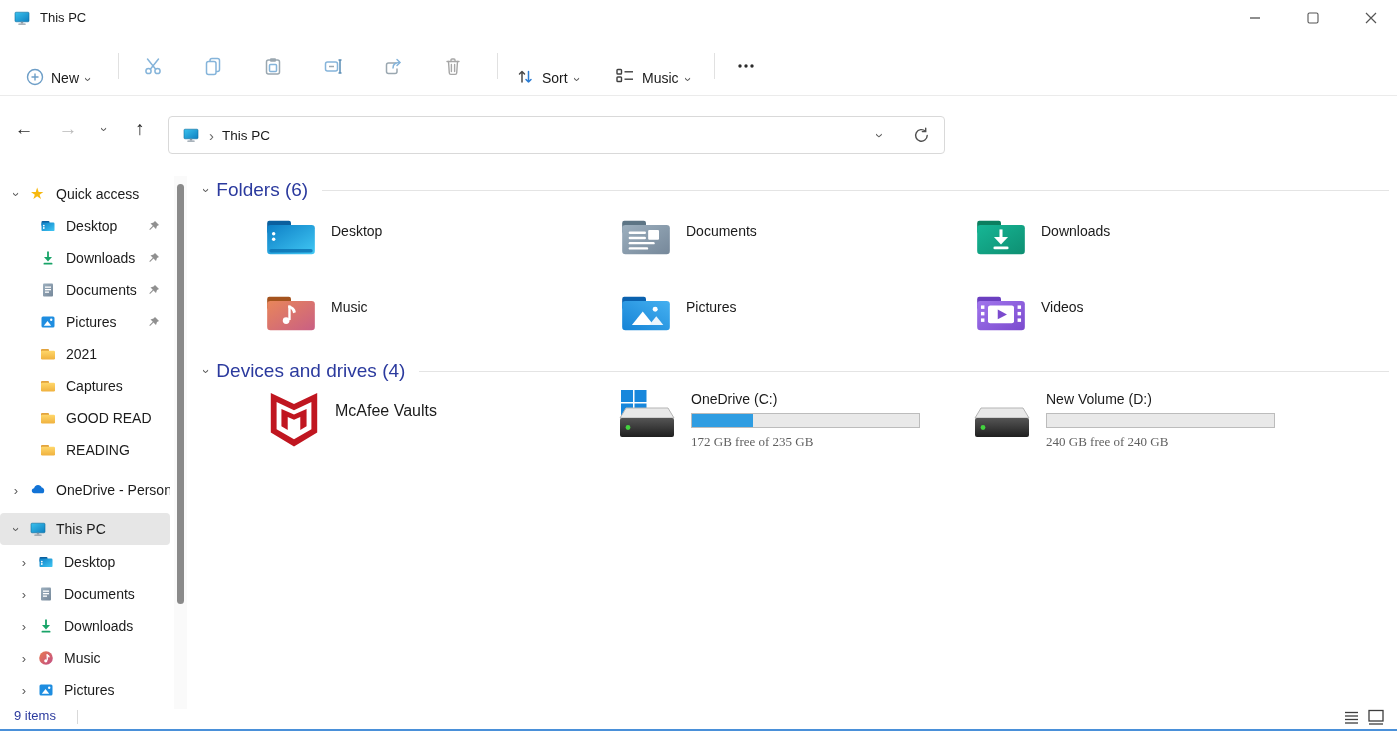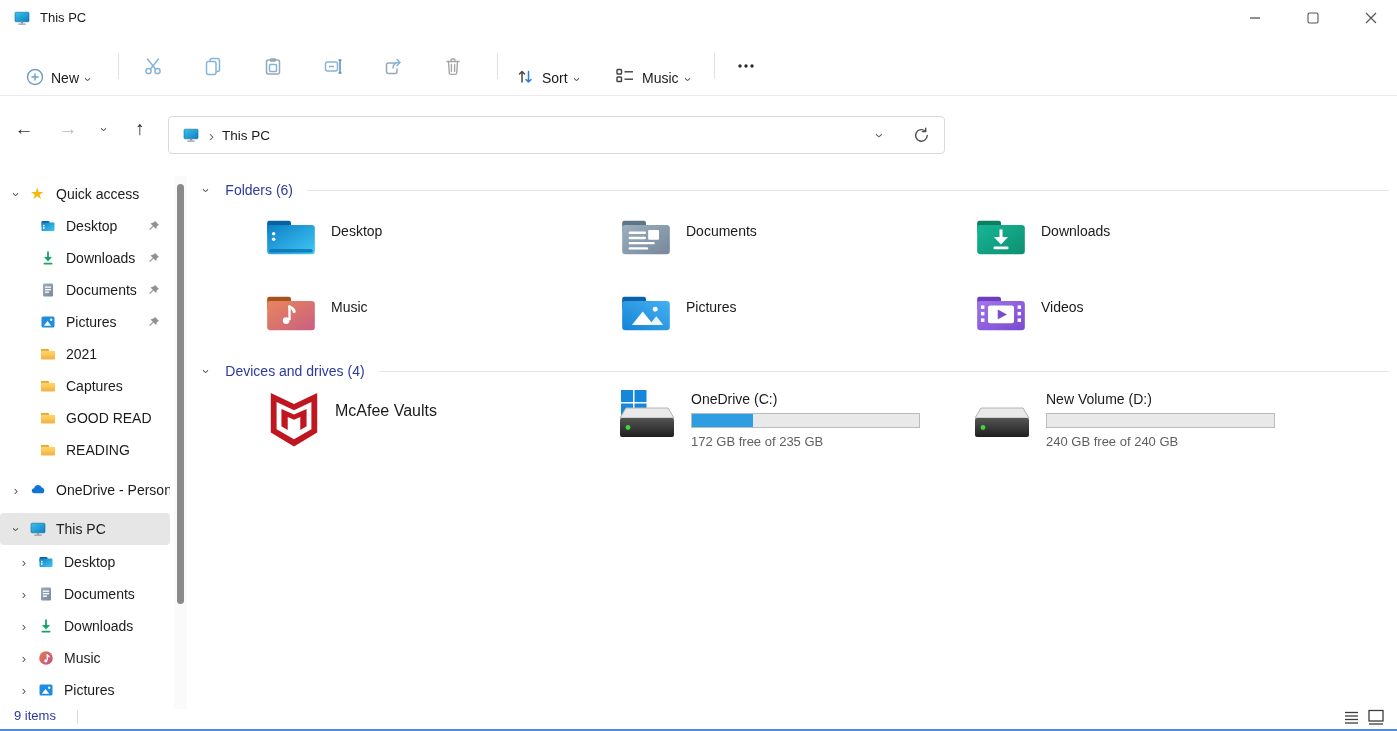--- a/index.html
+++ b/index.html
@@ -45,35 +45,35 @@
   .srow .ic16 { width:16px; height:16px; flex:0 0 16px; margin-left:6px; }
   .lvl1 .ic16 { margin-left:0; }
   .srow .slabel { margin-left:10px; overflow:hidden; }
   .srow .pin { width:12px; height:12px; margin-left:auto; margin-right:10px; flex:0 0 12px; }
   .star16 { font-size:16px; color:#f7b80e; flex:0 0 16px; width:16px; margin-left:6px; line-height:16px; }
   .sscroll { position:absolute; left:174px; top:176px; width:13px; height:533px; background:#fafafa; }
   .sthumb { position:absolute; left:3px; top:8px; width:7px; height:420px; background:#8a8a8a; border-radius:4px; }
 
   
   .secheader { position:absolute; left:204px; right:8px; height:20px; display:flex; align-items:center; }
-  .secheader .title { font-size:14px; color:#2b3a9e; margin-left:17px; }
+  .secheader .title { font-size:19px; color:#2b3a9e; margin-left:8px; }
   .secheader .rule { flex:1; border-top:1px solid #e4e4e4; margin-left:14px; }
   .tile { position:absolute; width:340px; height:66px; display:flex; align-items:flex-start; border-radius:4px; }
   .tile .ic-lg { width:52px; height:44px; margin-left:17px; margin-top:6px; flex:0 0 52px; }
   .tile .tlabel { margin-left:14px; margin-top:14px; font-size:14px; color:#1a1a1a; }
   .dtile { position:absolute; width:345px; height:72px; display:flex; align-items:flex-start; border-radius:4px; }
   .driveicon { position:relative; width:62px; height:52px; margin-left:14px; margin-top:4px; flex:0 0 62px; }
   .driveicon .drv { position:absolute; left:2px; top:16px; width:56px; height:34px; }
   .driveicon .wlogo { position:absolute; left:4px; top:0; width:26px; height:26px; }
   .mcafeeicon { width:58px; height:60px; margin-left:17px; margin-top:2px; flex:0 0 58px; }
   .dcol { margin-left:12px; display:flex; flex-direction:column; }
   .dname { font-size:14px; color:#1a1a1a; margin-top:5px; }
   .dbar { width:229px; height:15px; background:#e9e9e9; border:1px solid #bcbcbc; margin-top:6px; }
   .dfill { height:100%; background:#2f9de2; }
-  .dfree { font-size:13px; color:#5f5f5f; margin-top:6px; }
+  .dfree { font-size:13px; color:#5f5f5f; margin-top:6px;font-family:Liberation Serif, serif; }
 
   
   .statusbar { position:absolute; left:0; bottom:2px; width:1397px; height:24px; }
   .statusbar .count { position:absolute; left:14px; top:3px; font-size:13px; color:#2b3a9e; }
   .statusbar .sdiv { position:absolute; left:77px; top:5px; width:1px; height:14px; background:#d9d9d9; }
   .statusbar .sv { position:absolute; top:2px; width:22px; height:20px; display:flex; align-items:center; justify-content:center; }
   .bottomline { position:absolute; left:0; bottom:0; width:1397px; height:2px; background:#4a90d9; }
 </style>
 </head>
 <body>

